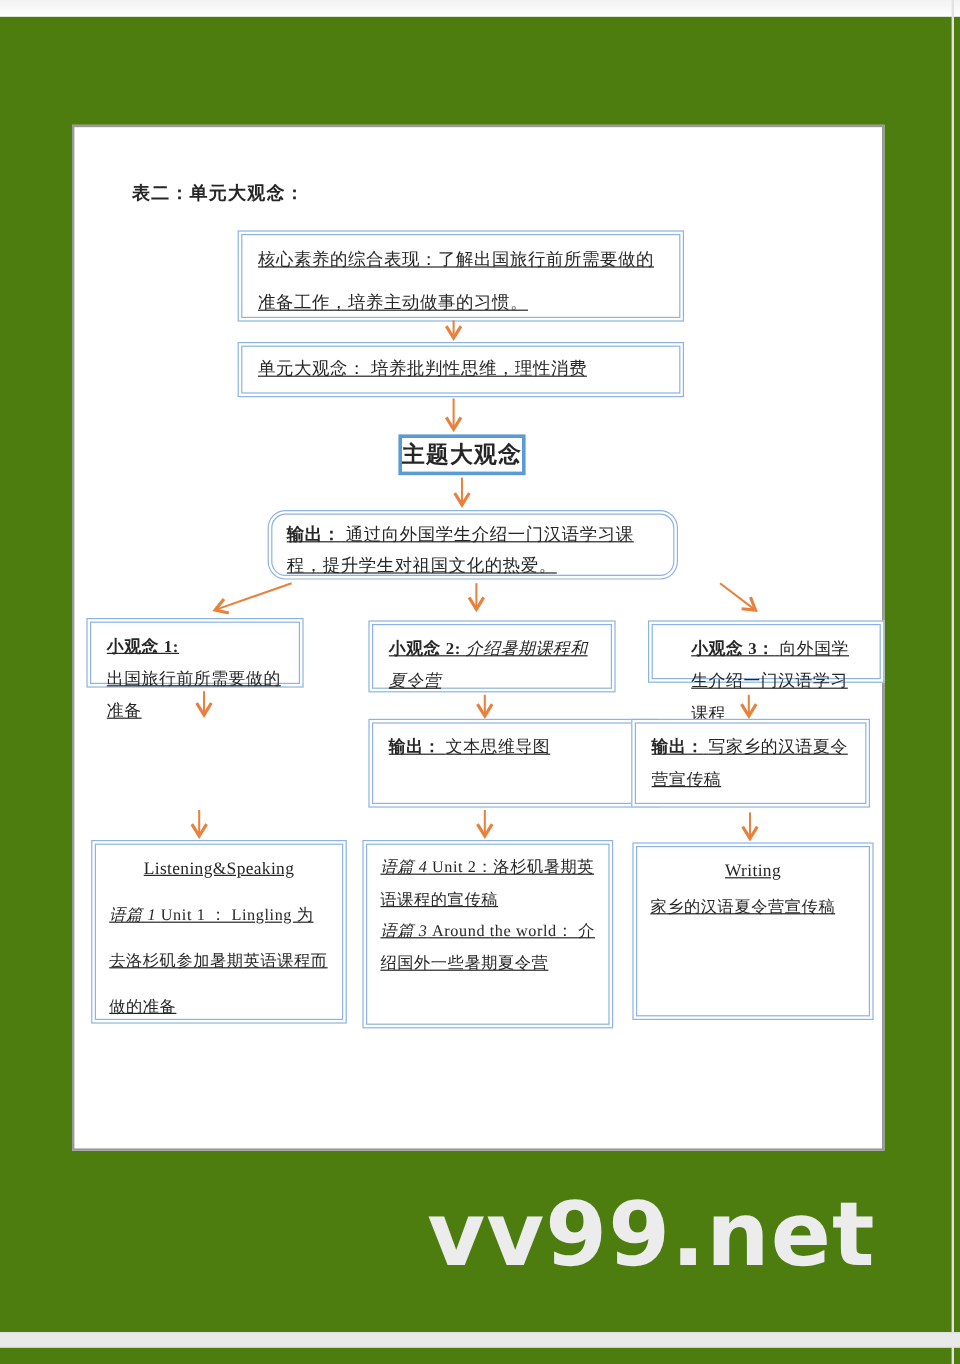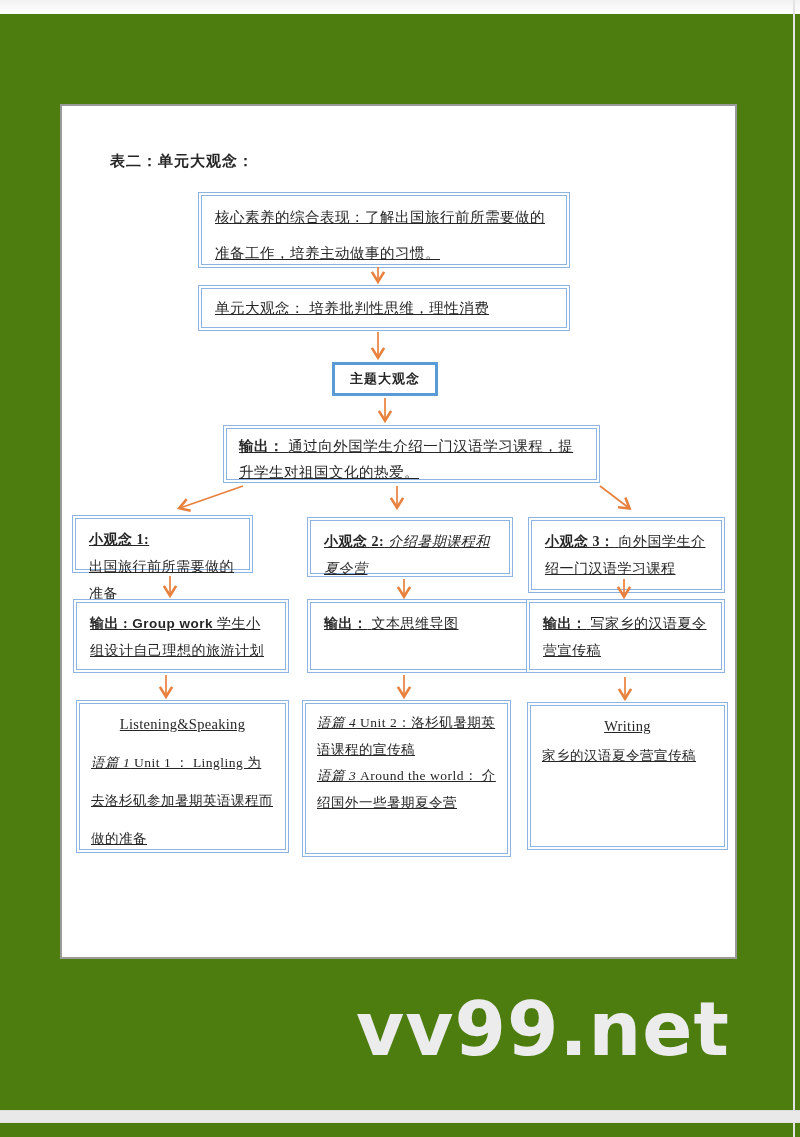--- a/index.html
+++ b/index.html
@@ -21,29 +21,29 @@
        font-size:14.5px;letter-spacing:.5px;line-height:26px;text-decoration:underline;}
   .box .pad{padding:7px 13px;}
 
   .box-core{left:198px;top:192px;width:372px;height:76px;line-height:36px;}
   .box-core .pad{padding:3px 13px;}
   .box-unit{left:198px;top:285px;width:372px;height:46px;display:flex;align-items:center;}
   .box-unit .pad{padding:0 13px;}
 
   .box-theme{position:absolute;left:332px;top:362px;width:106px;height:34px;
     border:3px solid #5b9bd5;background:#fff;box-sizing:border-box;
-    display:flex;align-items:center;justify-content:center;
-    font-size:13px;font-weight:bold;letter-spacing:1px;}
+    display:flex;align-items:center;justify-content:flex-end;
+    font-size:19px;font-weight:bold;letter-spacing:1px;}
 
-  .box-main-output{left:223px;top:425px;width:377px;height:58px;line-height:26px;font-size:14.5px;}
+  .box-main-output{left:223px;top:425px;width:342px;height:58px;line-height:26px;font-size:14.5px;border-radius:15px;}
   .box-main-output .pad{padding:4px 12px;}
 
   .box-c1r1{left:72px;top:515px;width:181px;height:58px;font-size:14px;line-height:27px;}
   .box-c2r1{left:307px;top:517px;width:206px;height:60px;font-size:14px;line-height:27px;}
-  .box-c3r1{left:528px;top:517px;width:197px;height:76px;font-size:14px;line-height:27px;}
+  .box-c3r1{left:540px;top:517px;width:197px;height:52px;font-size:14px;line-height:27px;padding-left:19px;}
 
   .box-c1r2{left:73px;top:599px;width:216px;height:74px;font-size:14px;line-height:27px;}
   .box-c2r2{left:307px;top:599px;width:242px;height:74px;font-size:14px;line-height:27px;}
   .box-c3r2{left:526px;top:599px;width:199px;height:74px;font-size:14px;line-height:27px;}
 
   .box-c1r3{left:76px;top:700px;width:213px;height:153px;font-size:13.5px;line-height:38px;}
   .box-c2r3{left:302px;top:700px;width:209px;height:157px;font-size:13.5px;line-height:26.5px;}
   .box-c3r3{left:527px;top:702px;width:201px;height:148px;font-size:13.5px;line-height:27px;}
   .box-c1r3 .pad,.box-c2r3 .pad,.box-c3r3 .pad{padding:6px 11px;}
 
@@ -105,27 +105,20 @@
       <span class="kai">介绍暑期课程和夏令营</span>
     </div>
   </div>
   <div class="box box-c3r1">
     <div class="pad">
       <span class="lbl">小观念 3：</span>
       <span>向外国学生介绍一门汉语学习课程</span>
     </div>
   </div>
 
-  <div class="box box-c1r2">
-    <div class="pad">
-      <span class="lbl">输出 :</span>
-      <span class="latin-sans">Group work</span>
-      <span>学生小组设计自己理想的旅游计划</span>
-    </div>
-  </div>
   <div class="box box-c2r2">
     <div class="pad">
       <span class="lbl">输出：</span>
       <span>文本思维导图</span>
     </div>
   </div>
   <div class="box box-c3r2">
     <div class="pad">
       <span class="lbl">输出：</span>
       <span>写家乡的汉语夏令营宣传稿</span>

